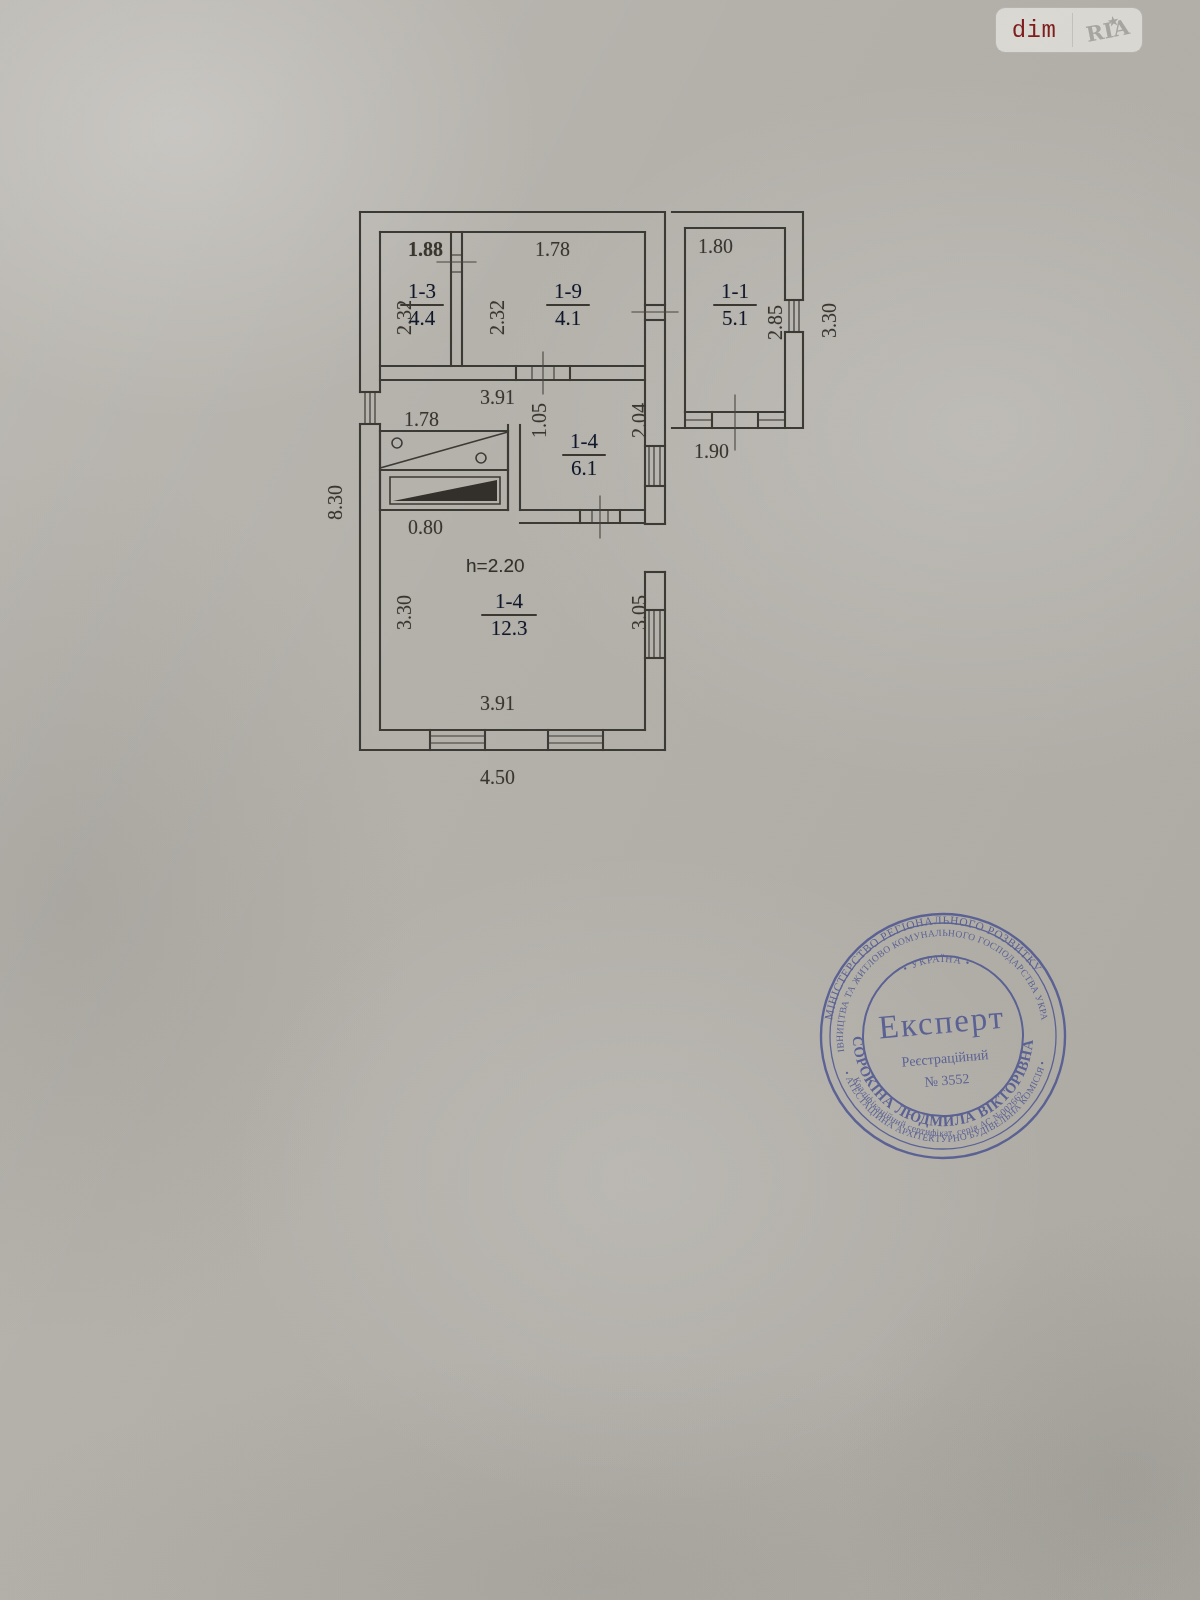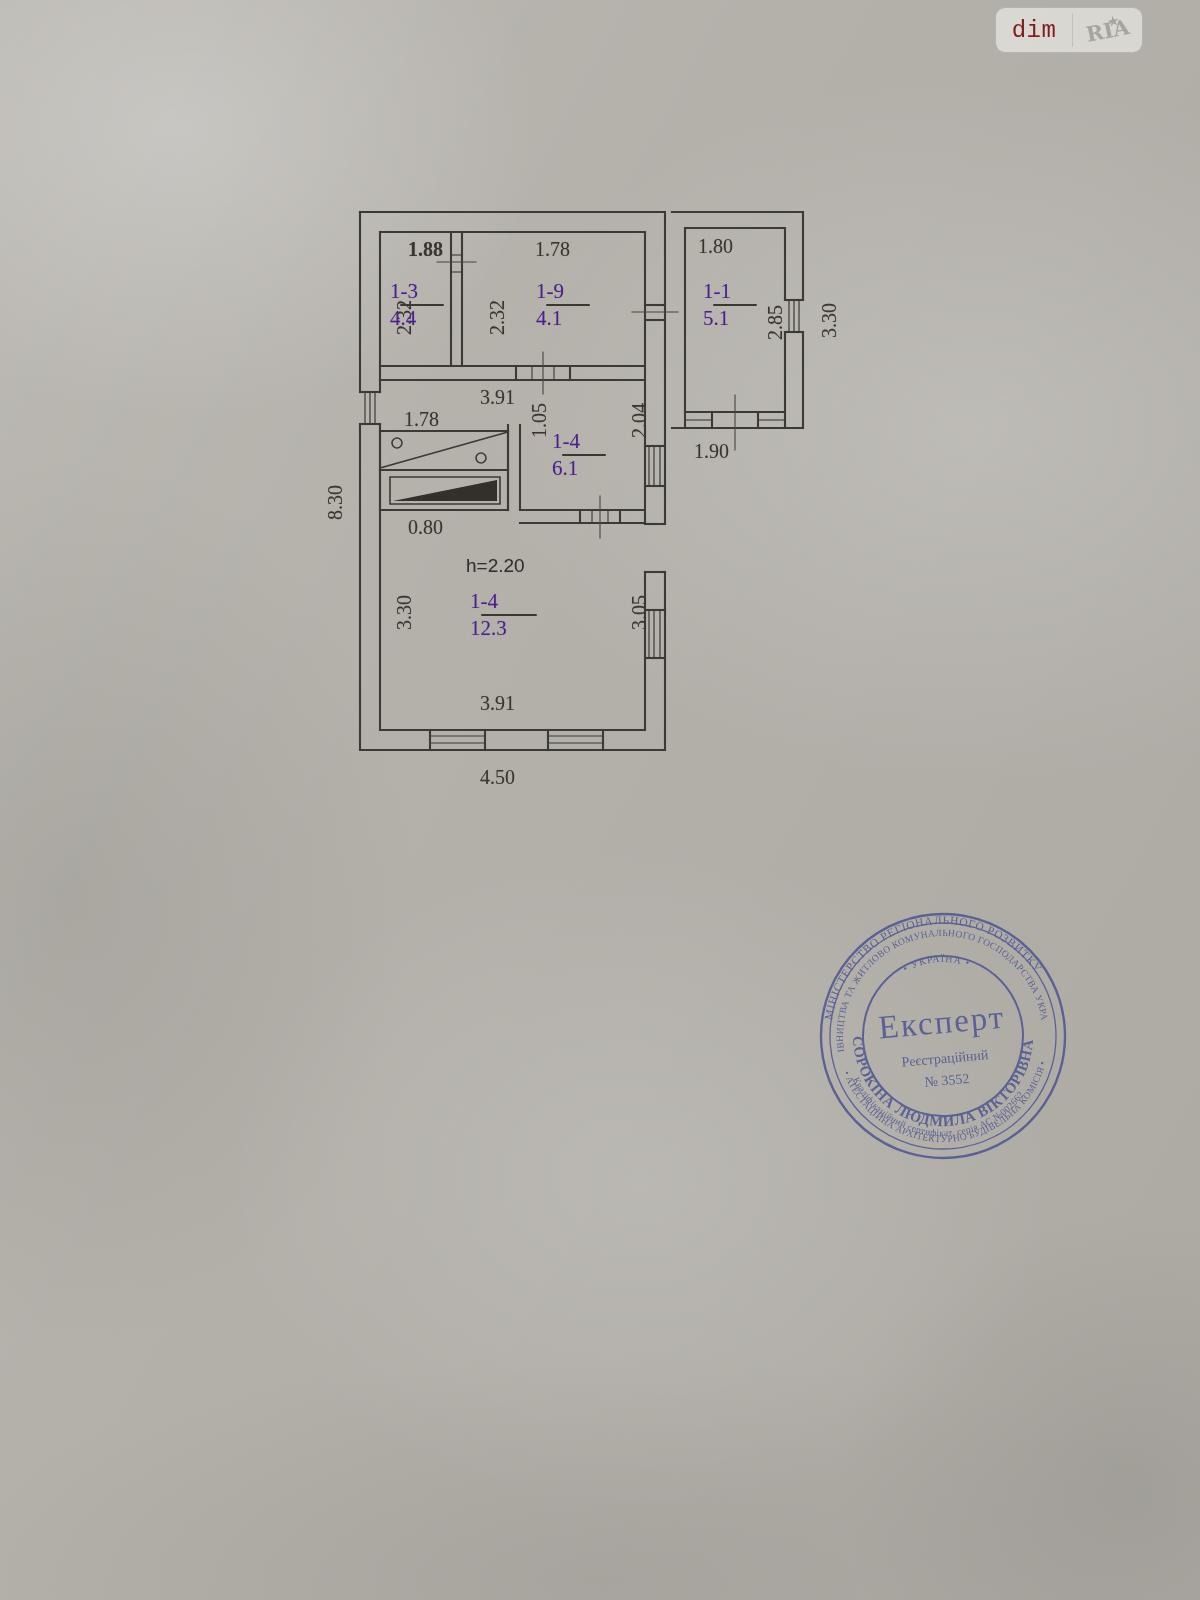--- a/index.html
+++ b/index.html
@@ -73,22 +73,23 @@
     font-family:"Liberation Serif", serif;
     font-size:20px;color:#38362f;
     white-space:nowrap;
     text-shadow:0 0 1px rgba(95,93,88,.4);
   }
   .dim.vert{transform:rotate(-90deg);transform-origin:left top;}
 
   
   .room{
     position:absolute;
+    text-align:center;
     font-family:"Liberation Serif", serif;
-    color:#4c1d95;
+    color:#0f172a;
     white-space:nowrap;
     text-shadow:0 0 1px rgba(95,93,88,.4);
   }
   .room .rnum{font-size:21px;line-height:22px;}
   .room .rline{height:1.6px;background:#3a3831;margin:2px auto 1px;border-radius:1px;}
   .room .rarea{font-size:21px;line-height:23px;font-family:Liberation Serif, serif;}
 
   .note{
     position:absolute;
     font-family:"Liberation Sans", sans-serif;

